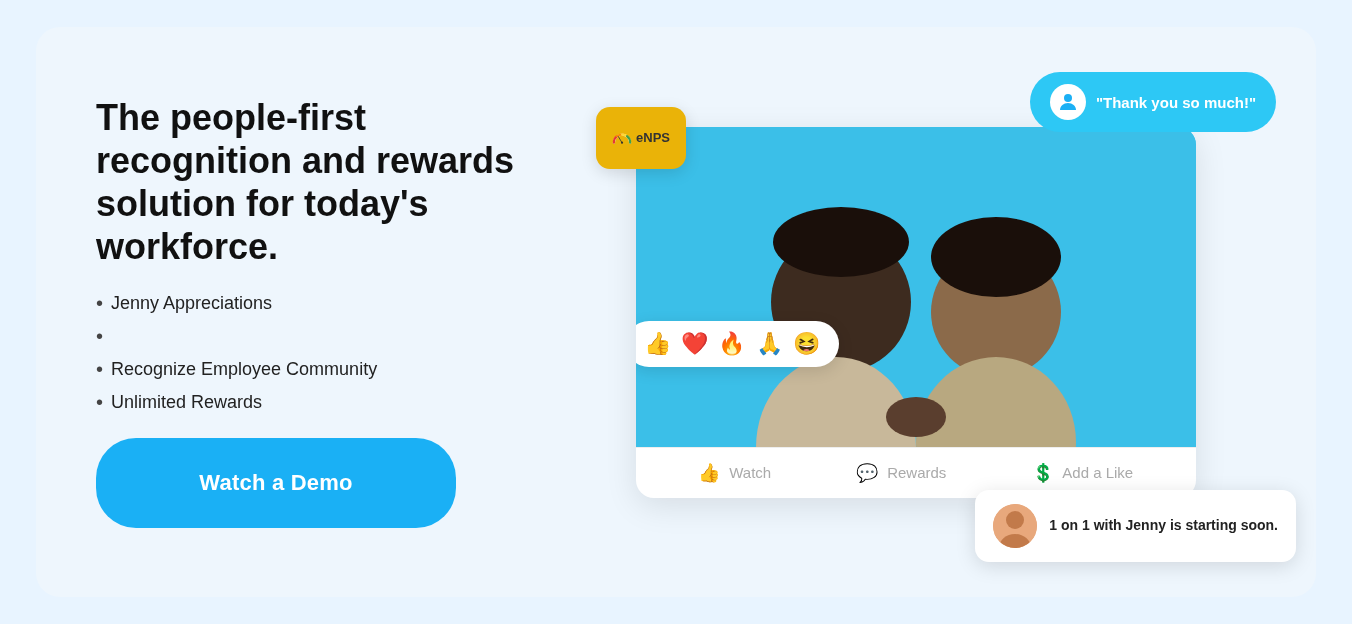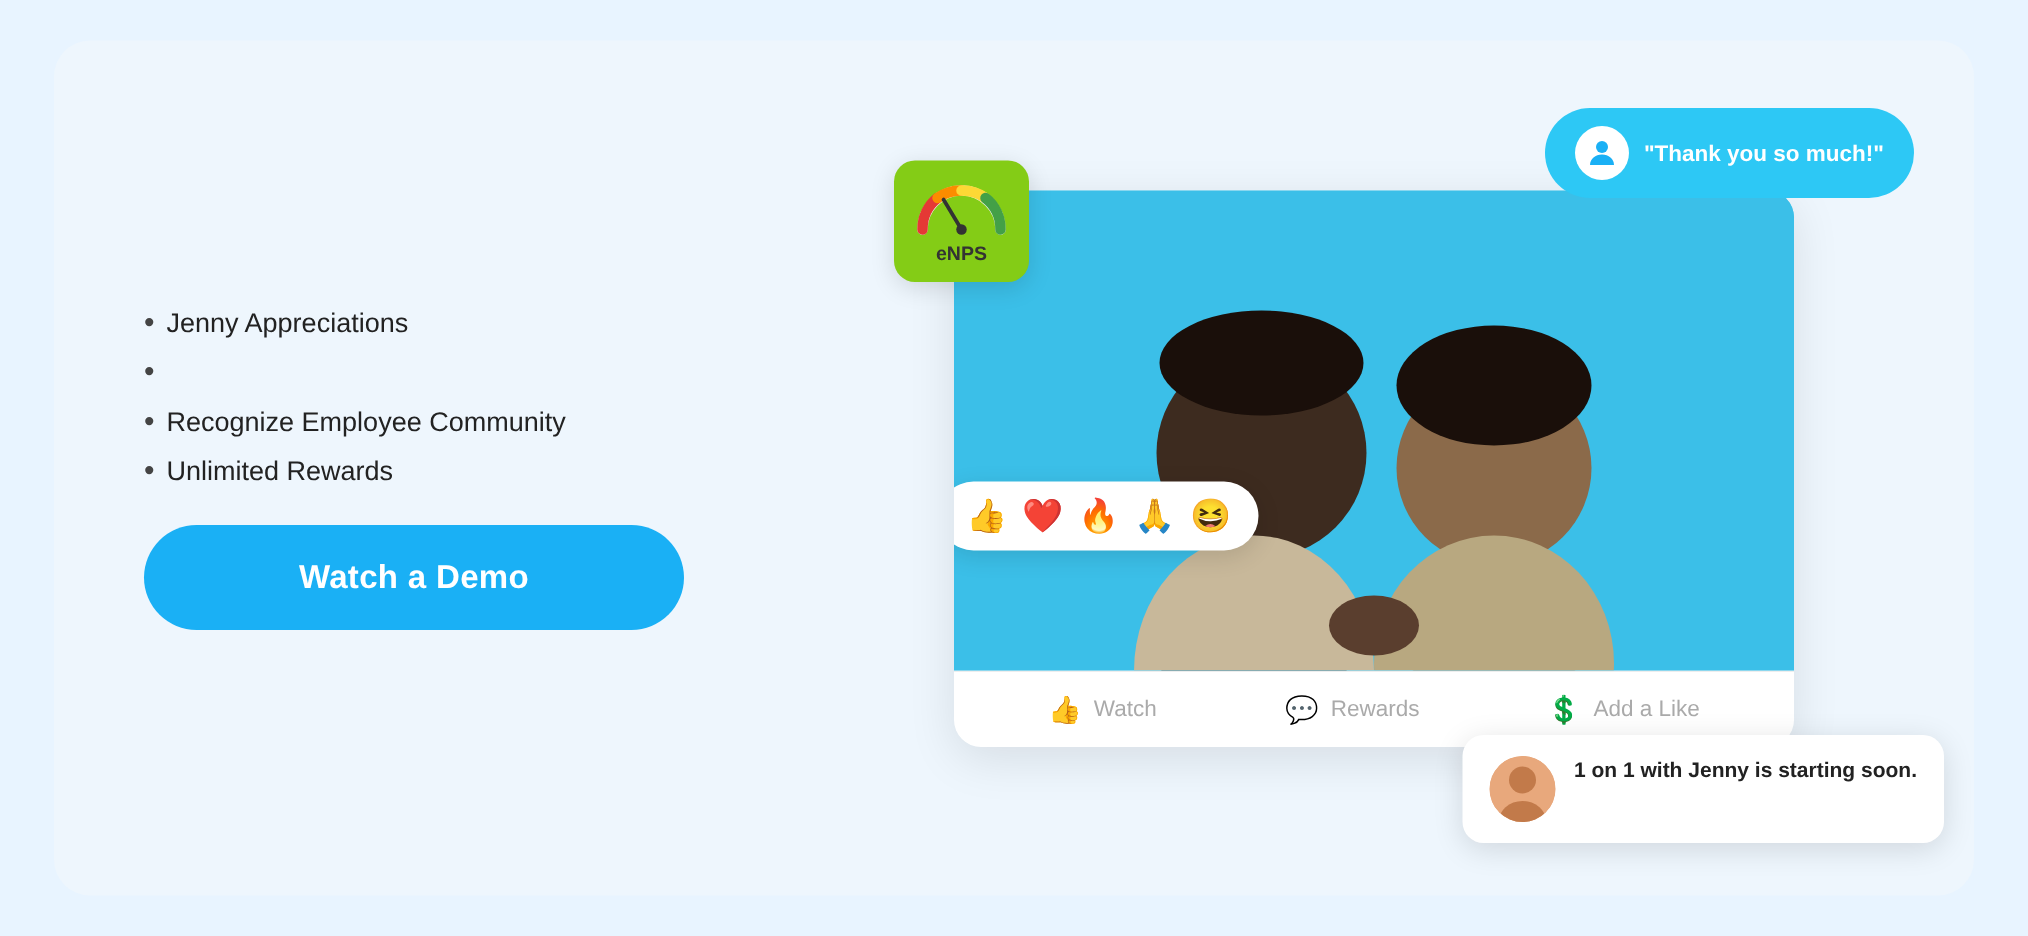--- a/index.html
+++ b/index.html
@@ -49,21 +49,21 @@
     }
     .bullet-dot {
       font-size: 20px;
       color: #444;
     }
     .cta-button {
       background: #1ab0f5;
       color: #fff;
       border: none;
       border-radius: 40px;
-      padding: 22px 60px;
+      padding: 32px 60px;
       font-size: 22px;
       font-weight: 700;
       cursor: pointer;
       align-self: flex-start;
       letter-spacing: 0.01em;
       transition: background 0.2s;
       width: 360px;
       text-align: center;
     }
 
@@ -127,26 +127,26 @@
       position: relative;
       display: flex;
       align-items: flex-end;
       justify-content: center;
     }
     
     .enps-card {
       position: absolute;
       top: -20px;
       left: -40px;
-      background: #84cc16;
+      background: #eab308;
       border-radius: 14px;
       padding: 12px 16px;
       box-shadow: 0 4px 16px rgba(0,0,0,0.13);
       display: flex;
-      flex-direction: column;
+      flex-direction: row;
       align-items: center;
       gap: 4px;
       z-index: 5;
       width: 90px;
     }
     .enps-label {
       font-size: 13px;
       font-weight: 700;
       color: #333;
     }
@@ -190,20 +190,21 @@
     
     .notification-card {
       position: absolute;
       bottom: -20px;
       right: -40px;
       background: #fff;
       border-radius: 14px;
       padding: 14px 18px;
       box-shadow: 0 4px 20px rgba(0,0,0,0.13);
       display: flex;
+      align-items: center;
       gap: 12px;
       z-index: 10;
       min-width: 230px;
     }
     .notif-avatar {
       width: 44px;
       height: 44px;
       border-radius: 50%;
       background: #e8a87c;
       display: flex;
@@ -219,20 +220,21 @@
       color: #222;
       line-height: 1.4;
     }
   </style>
 </head>
 <body>
 
 <div class="card">
 
   <div class="left">
+    <h1 class="headline">The people-first recognition and rewards solution for today's workforce.</h1>
 
     <ul class="bullet-list">
     <li>
           <span class="bullet-dot">•</span>
           <span>Jenny Appreciations</span>
         </li>
         <li>
           <span class="bullet-dot">•</span>
         </li>
         <li>

